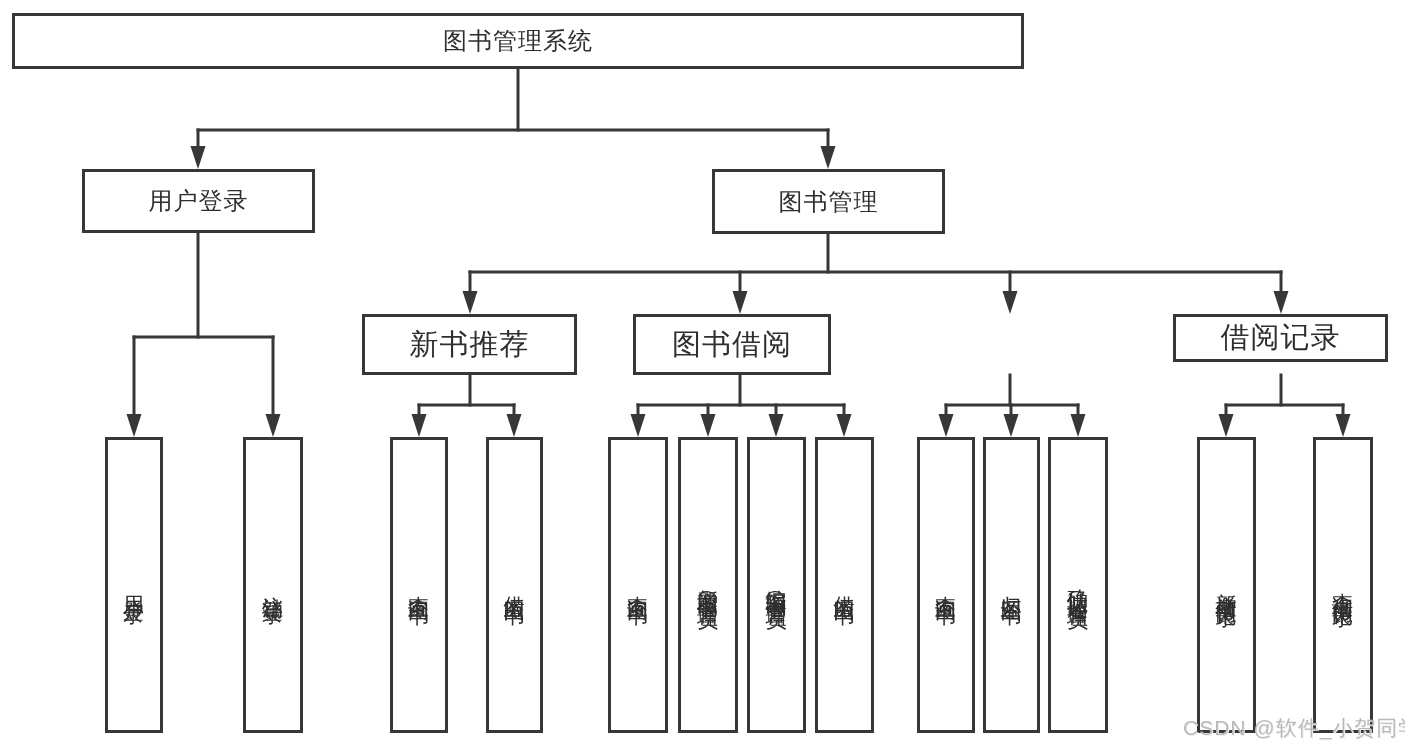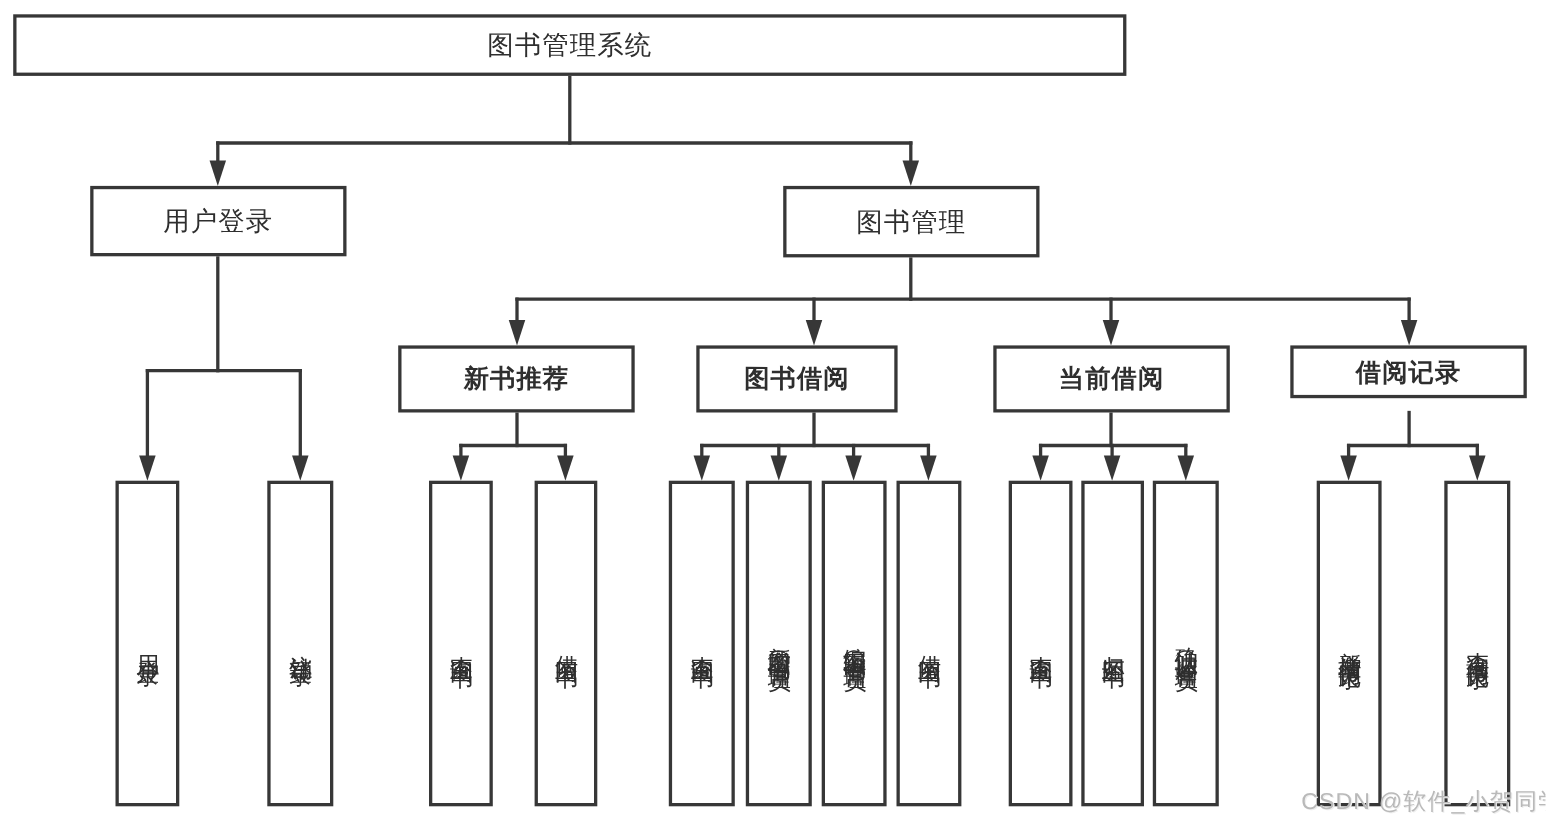--- a/index.html
+++ b/index.html
@@ -34,40 +34,40 @@
     display: flex;
     align-items: center;
     justify-content: center;
     color: var(--text);
   }
   .hbox {
     font-size: 24px;
     letter-spacing: 1px;
     white-space: nowrap;
   }
-  .hbox.sub { font-size: 23px; font-weight: bold; }
+  .hbox.sub { font-size: 29px; }
   .vbox {
     top: 437px;
     height: 296px;
     font-size: 21px;
   }
   .vbox span {
     writing-mode: vertical-rl;
     text-orientation: mixed;
     letter-spacing: 3px;
     line-height: 1;
     white-space: nowrap;
   }
   
   #n-root      { left: 12px;   top: 13px;  width: 1012px; height: 56px; }
   #n-login     { left: 82px;   top: 169px; width: 233px;  height: 64px; }
   #n-mgmt      { left: 712px;  top: 169px; width: 233px;  height: 65px; }
   
   #g-newbook   { left: 362px;  top: 314px; width: 215px;  height: 61px; }
-  #g-borrow    { left: 633px;  top: 314px; width: 183px;  height: 61px; }
+  #g-borrow    { left: 633px;  top: 314px; width: 198px;  height: 61px; }
   #g-current   { left: 903px;  top: 314px; width: 215px;  height: 61px; }
   #g-record    { left: 1173px; top: 314px; width: 215px;  height: 48px; }
   
   #l-a1 { left: 105px;  width: 58px; }
   #l-a2 { left: 243px;  width: 60px; }
   #l-b1 { left: 390px;  width: 58px; }
   #l-b2 { left: 486px;  width: 57px; }
   #l-c1 { left: 608px;  width: 60px; }
   #l-c2 { left: 678px;  width: 60px; }
   #l-c3 { left: 747px;  width: 59px; }
@@ -148,21 +148,20 @@
       <polygon points="1335.5,414 1350.5,414 1343,437" fill="#373737"></polygon>
     </svg>
 
   <div class="node hbox" id="n-root">图书管理系统</div>
 
   <div class="node hbox" id="n-login">用户登录</div>
   <div class="node hbox" id="n-mgmt">图书管理</div>
 
   <div class="node hbox sub" id="g-newbook">新书推荐</div>
   <div class="node hbox sub" id="g-borrow">图书借阅</div>
-  <div class="node hbox sub" id="g-current">当前借阅</div>
   <div class="node hbox sub" id="g-record">借阅记录</div>
 
   <div class="node vbox" id="l-a1">
       <span>用户登录</span>
     </div>
   <div class="node vbox" id="l-a2">
       <span>注销登录</span>
     </div>
 
   <div class="node vbox" id="l-b1">

